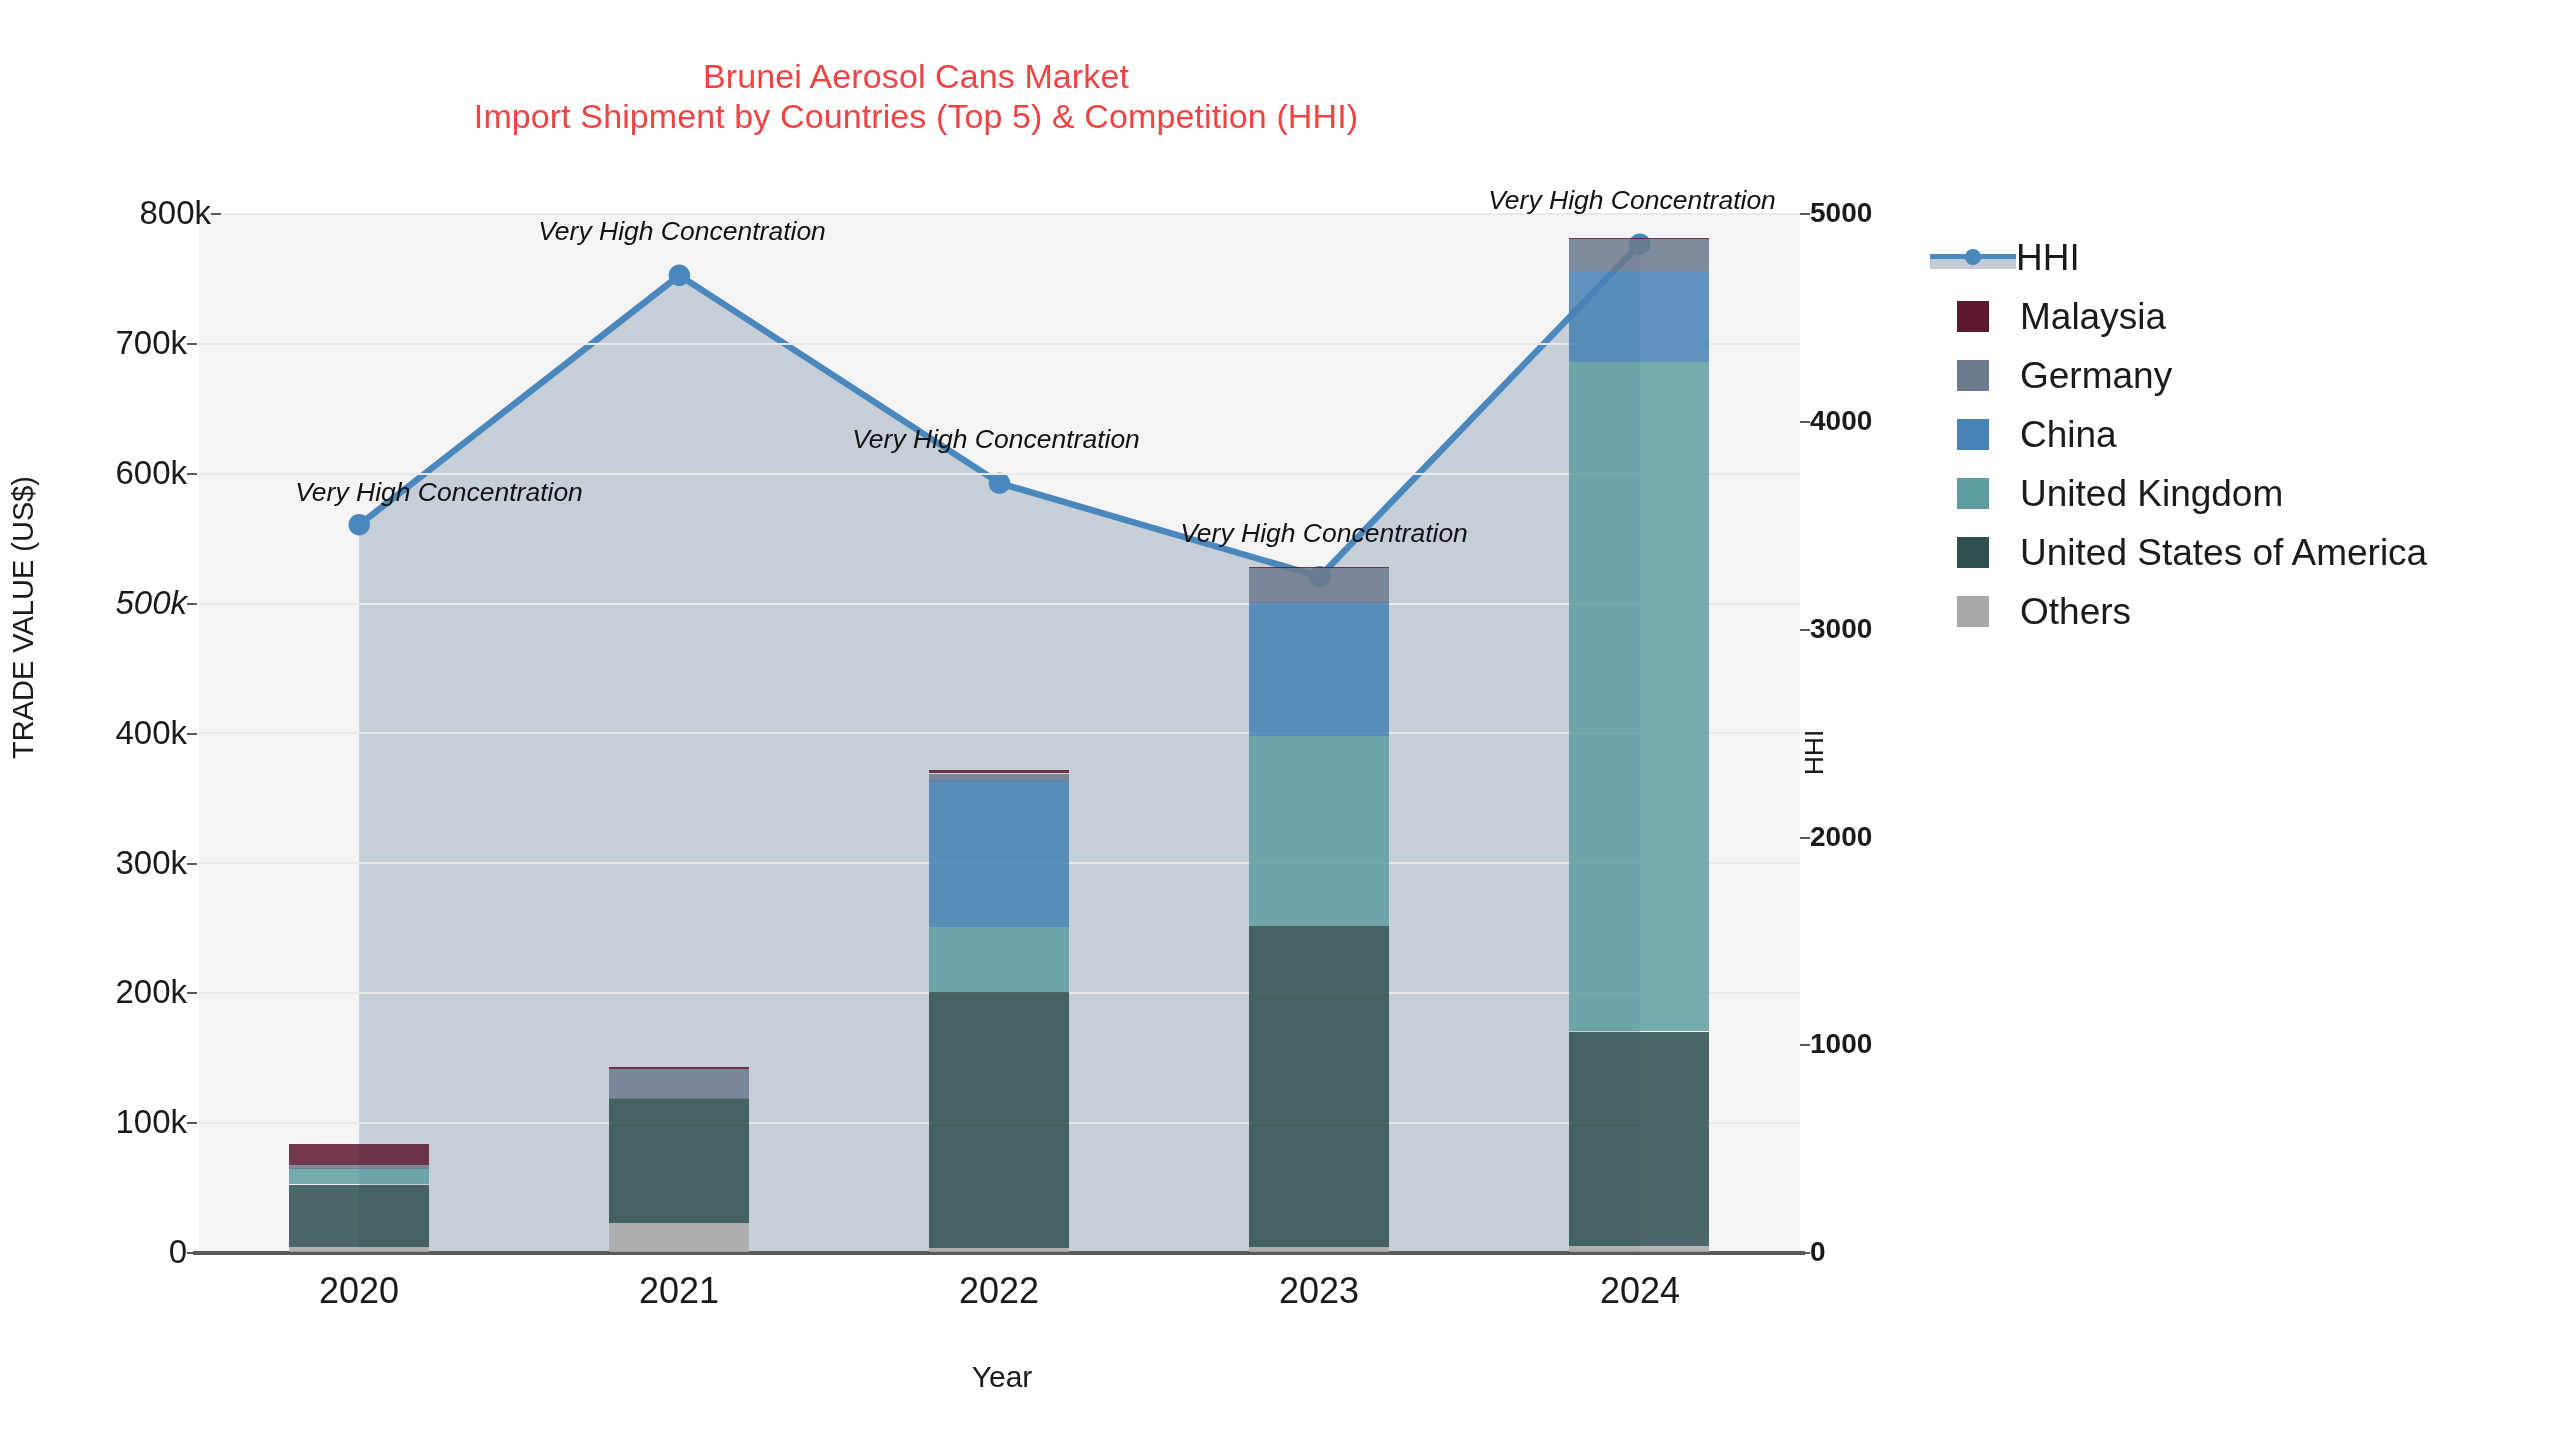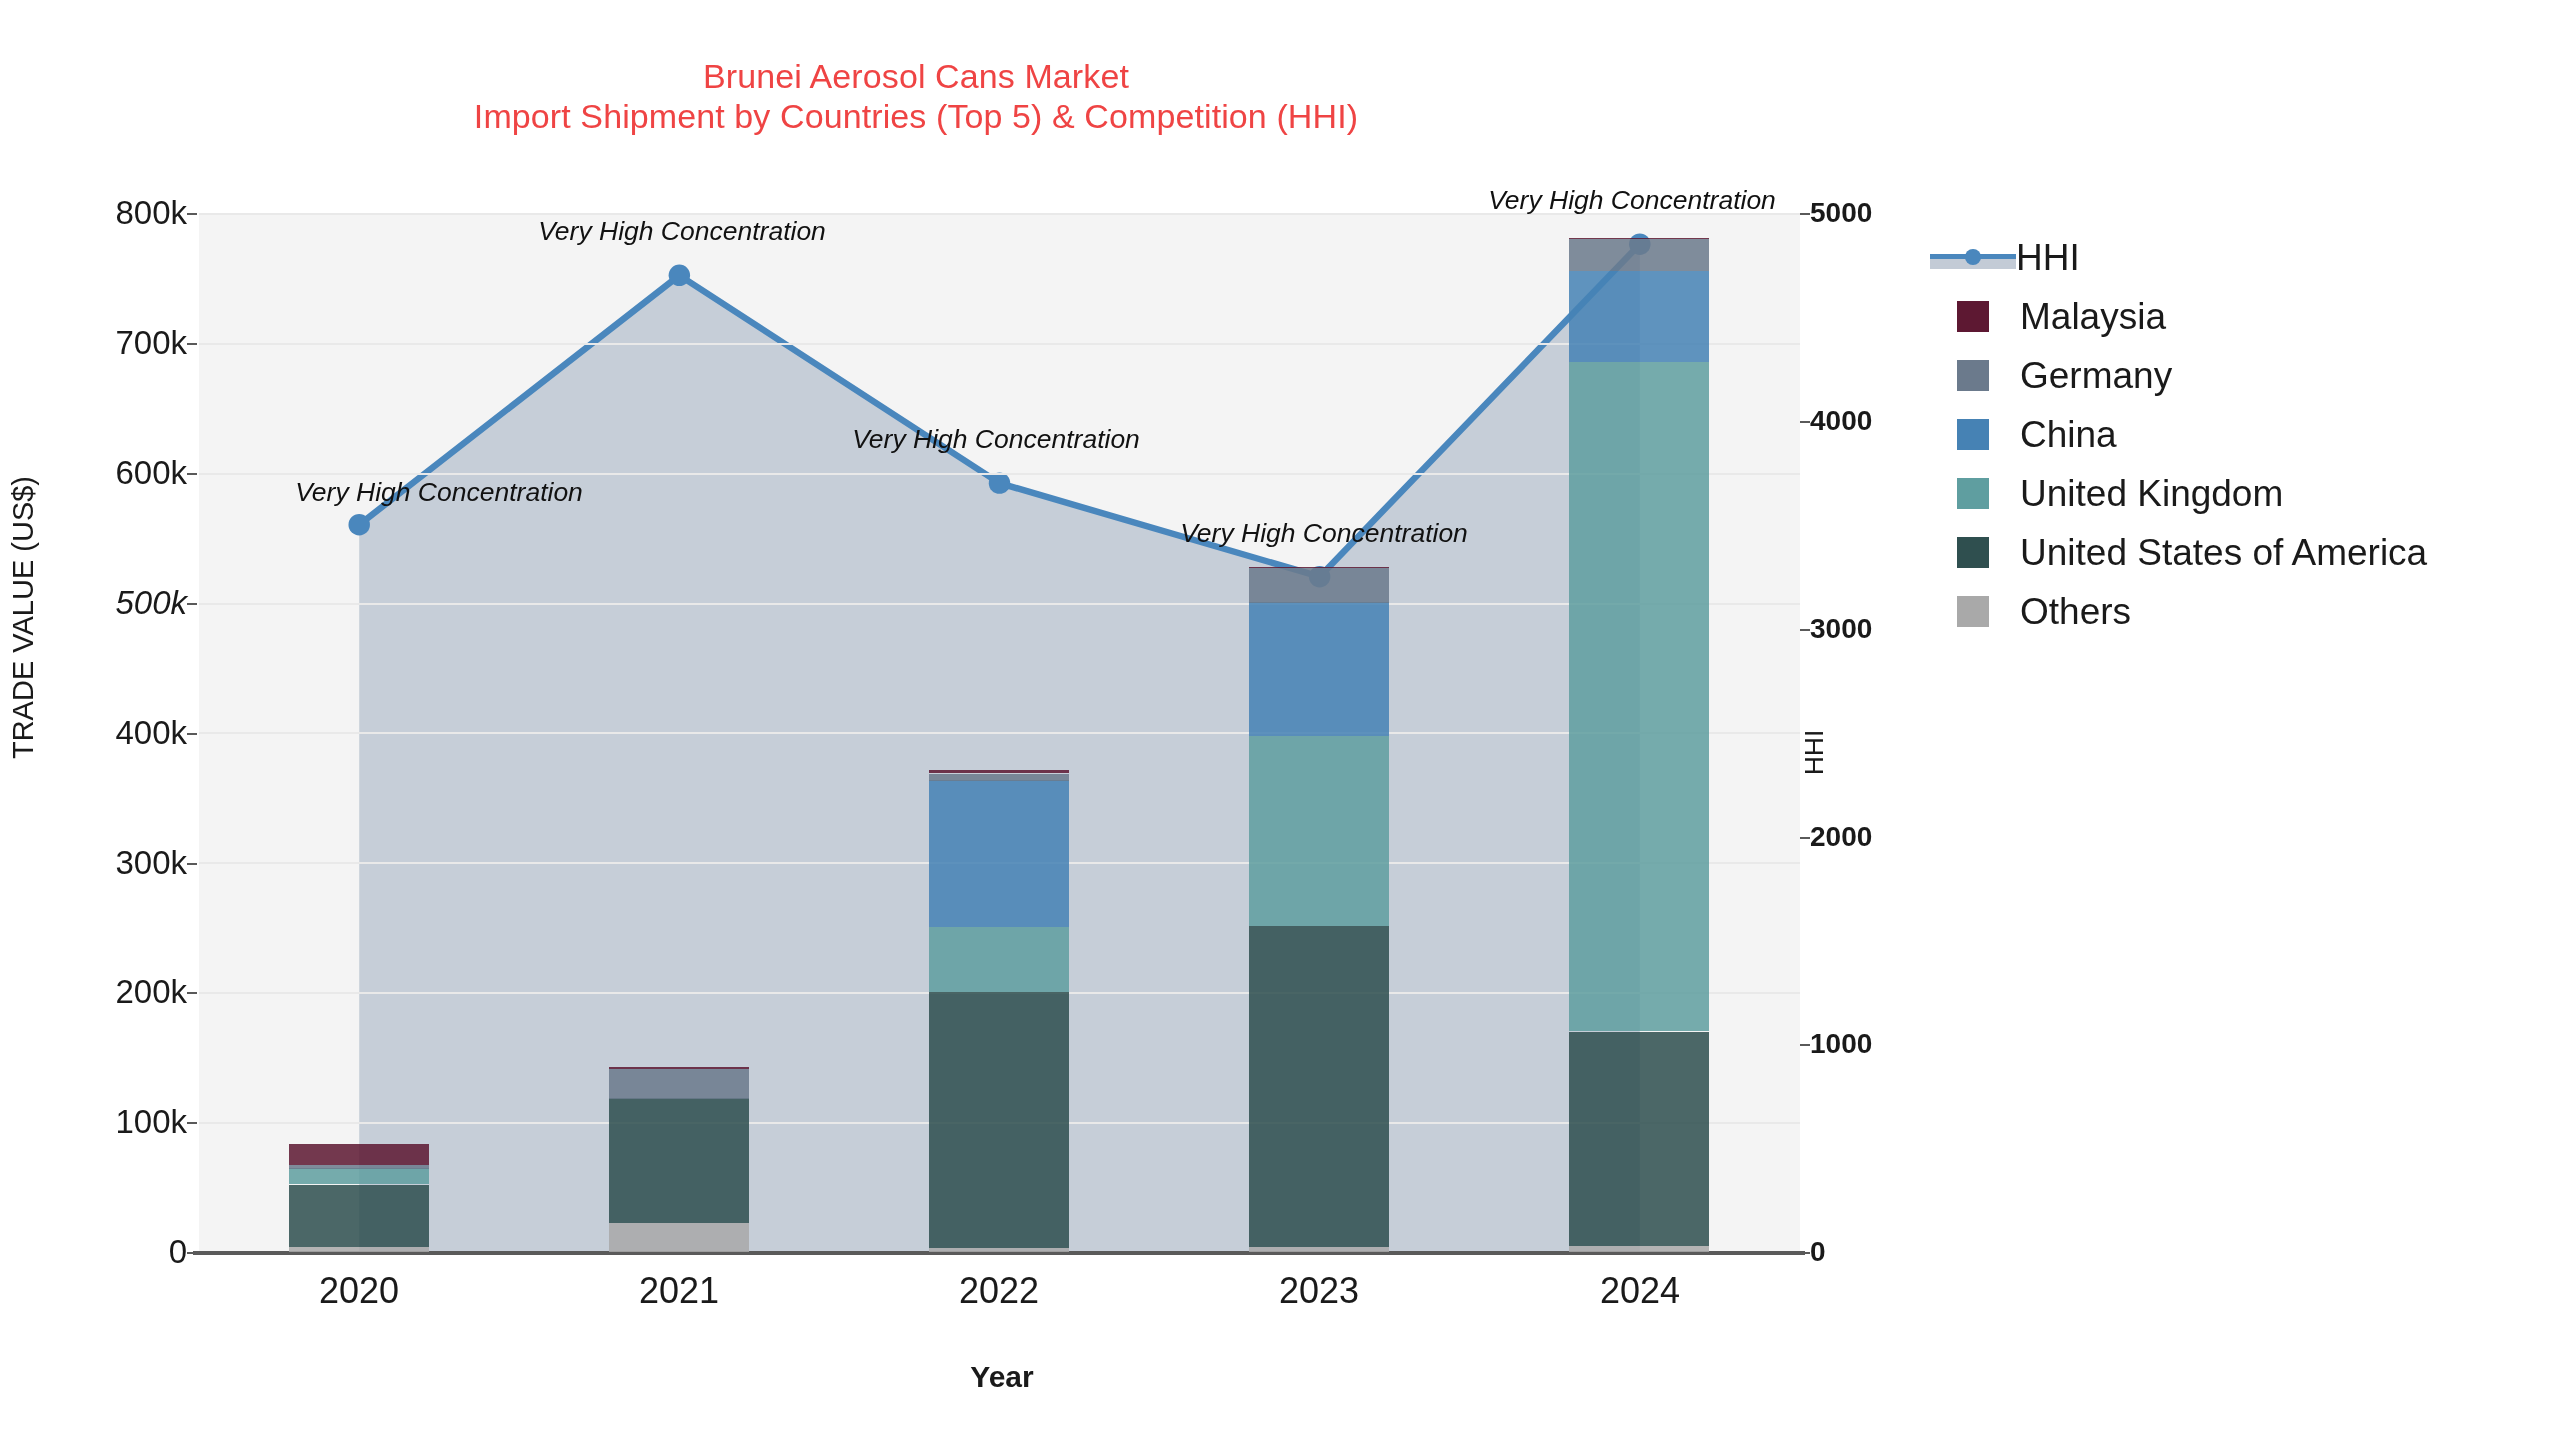--- a/index.html
+++ b/index.html
@@ -63,21 +63,21 @@
     white-space:nowrap;
   }
 
   
   .xtick{
     position:absolute;top:1270px;width:215px;text-align:center;
     font-size:36px;color:#1a1a1a;transform:translateX(-50%);
   }
   .xlabel{
     position:absolute;left:0;top:1360px;width:2004px;text-align:center;
-    font-size:30px;color:#1a1a1a;font-weight:bold;
+    font-size:30px;color:#1a1a1a;
   }
 
   
   .bar-group{position:absolute;bottom:0;}
   .seg{position:absolute;left:0;width:100%;}
 
   
   .hhi-svg{position:absolute;left:0;top:0;width:1601px;height:1039px;overflow:visible;}
 
   
@@ -151,21 +151,21 @@
 
   <div id="overlay">
       <div class="ytick-left" style="top: 1252px;">0</div>
       <div class="ytick-left" style="top: 1122px;">100k</div>
       <div class="ytick-left" style="top: 992px;">200k</div>
       <div class="ytick-left" style="top: 863px;">300k</div>
       <div class="ytick-left" style="top: 733px;">400k</div>
       <div class="ytick-left" style="top: 603px; font-style: italic;">500k</div>
       <div class="ytick-left" style="top: 473px;">600k</div>
       <div class="ytick-left" style="top: 343px;">700k</div>
-      <div class="ytick-left" style="top: 213px;">800k</div>
+      <div class="ytick-left" style="top: 213px; padding-left: 24px;">800k</div>
       <div class="ytick-right" style="top: 1252px;">0</div>
       <div class="ytick-right" style="top: 1044px;">1000</div>
       <div class="ytick-right" style="top: 837px;">2000</div>
       <div class="ytick-right" style="top: 629px;">3000</div>
       <div class="ytick-right" style="top: 421px;">4000</div>
       <div class="ytick-right" style="top: 213px;">5000</div>
       <div class="xtick" style="left: 359px;">2020</div>
       <div class="xtick" style="left: 679px;">2021</div>
       <div class="xtick" style="left: 999px;">2022</div>
       <div class="xtick" style="left: 1319px;">2023</div>

